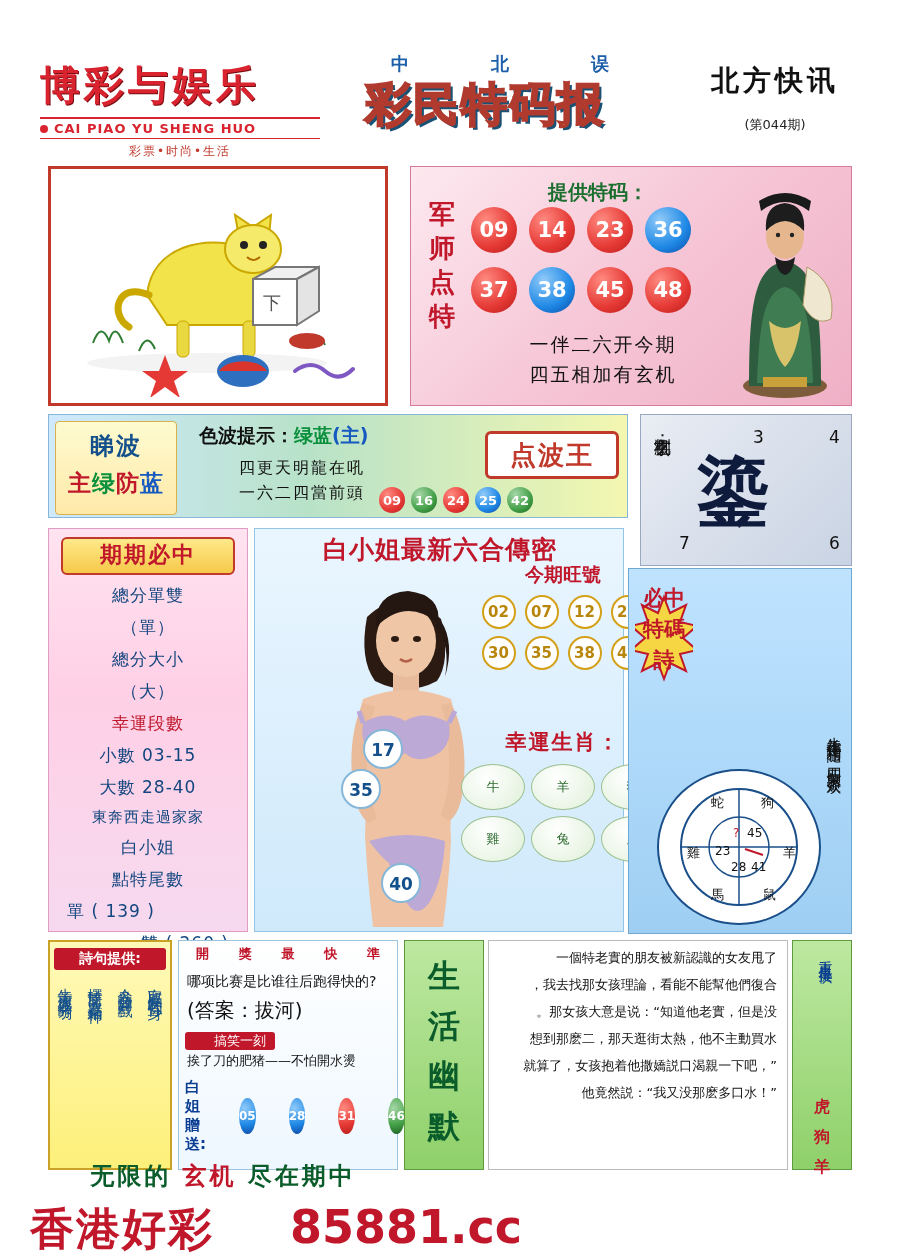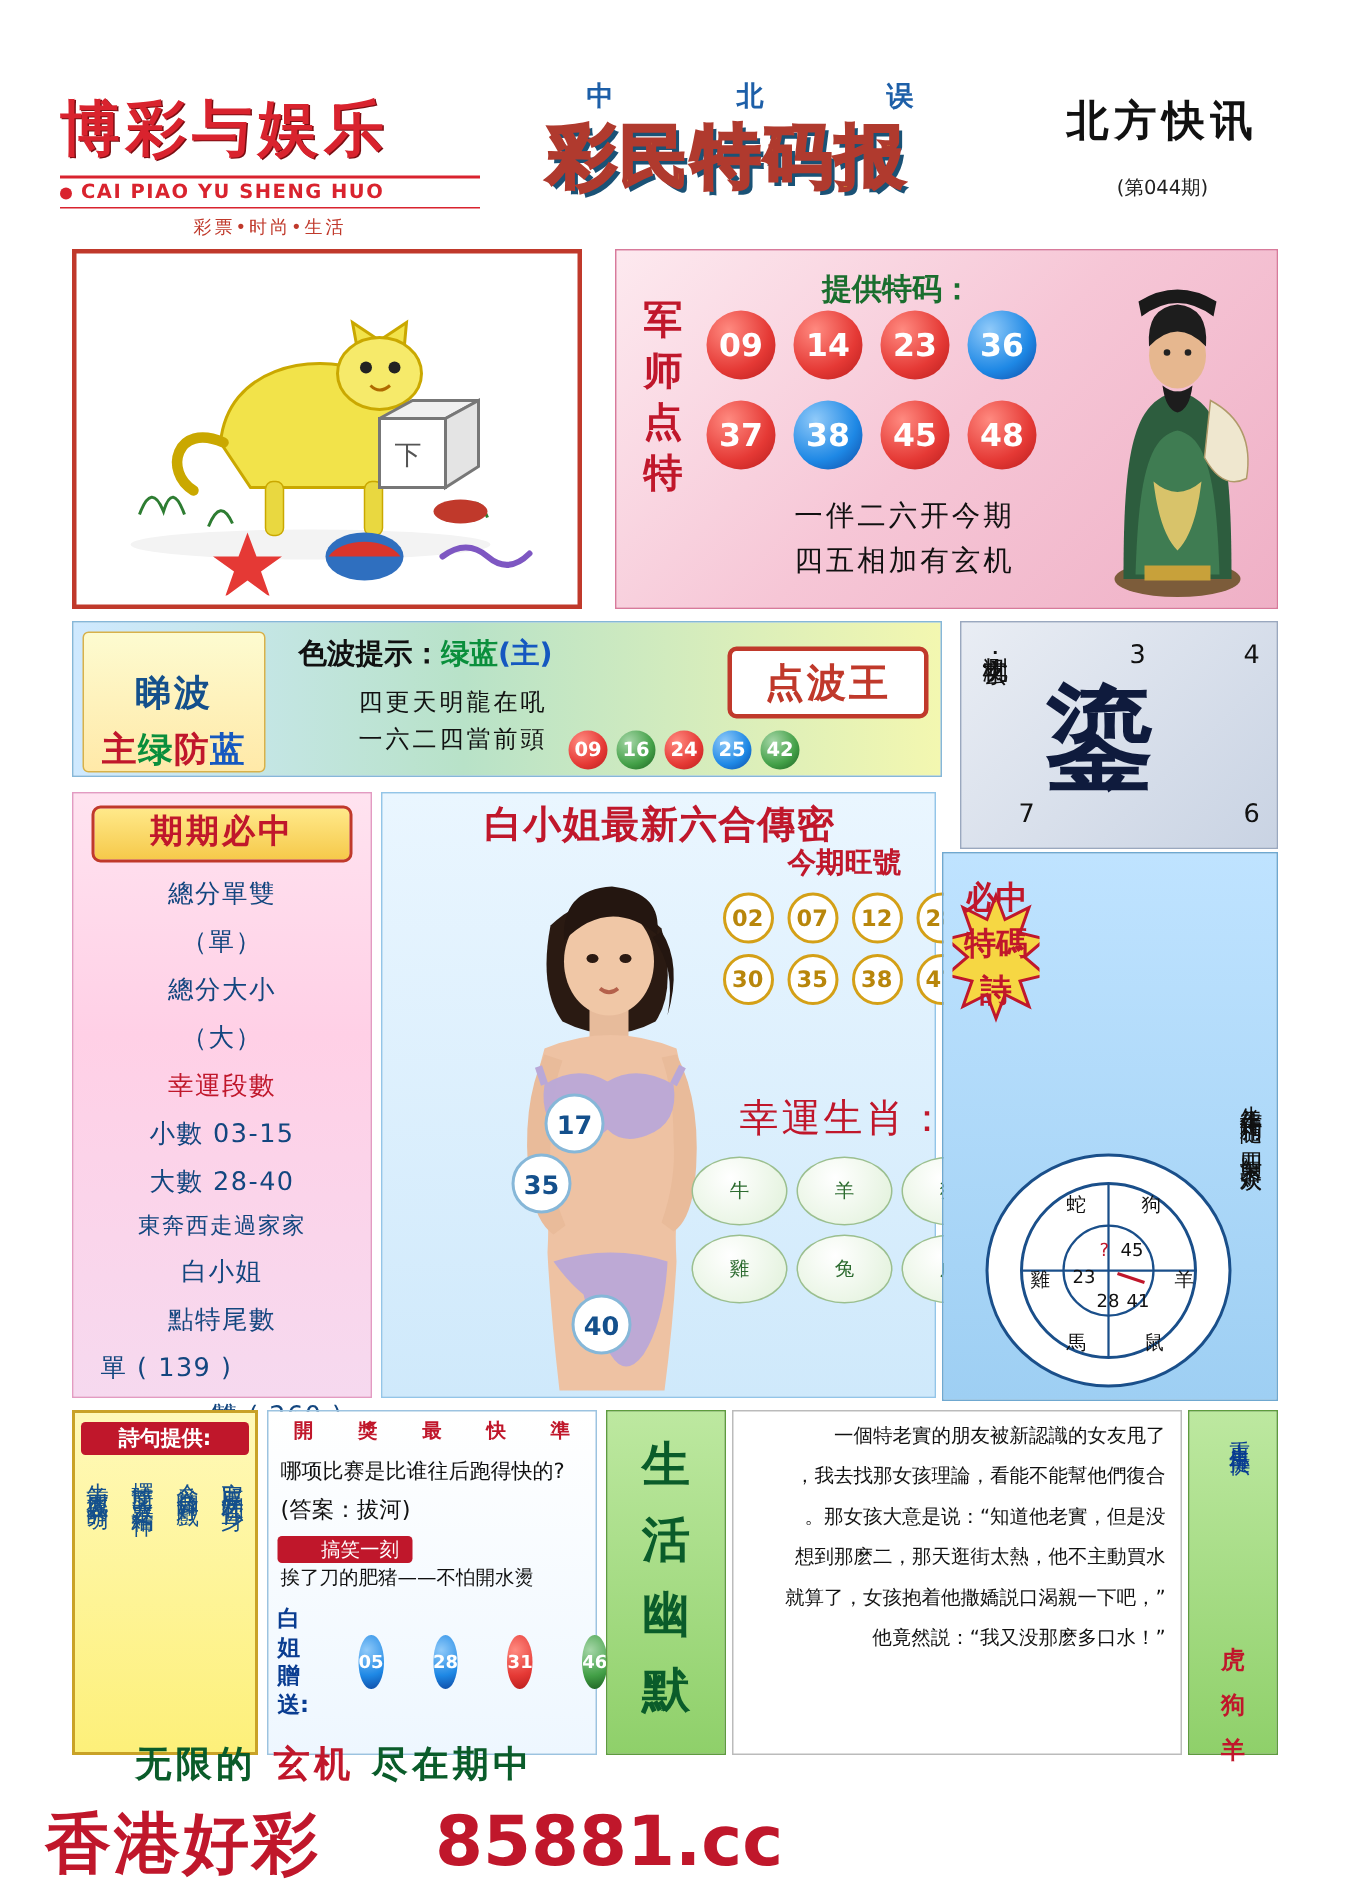--- a/index.html
+++ b/index.html
@@ -69,21 +69,21 @@
   .junshi .row{position:absolute;left:60px;display:flex;gap:12px;}
   .junshi .row.r1{top:40px;}
   .junshi .row.r2{top:100px;}
   .junshi .ball{width:46px;height:46px;font-size:21px;}
   .junshi .poem{position:absolute;left:62px;top:162px;width:260px;text-align:center;color:#111;font-size:19px;line-height:30px;letter-spacing:2px;}
   .shenxiang{position:absolute;right:6px;top:4px;width:120px;height:230px;}
 
   
   .sebo{left:48px;top:414px;width:580px;height:104px;background:linear-gradient(90deg,#cfe9ff,#b8e2c8 45%,#f3f7b0);border:1px solid #86b7d8;}
   .sebo .lefttag{position:absolute;left:6px;top:6px;width:120px;height:92px;background:linear-gradient(180deg,#fdfbd0,#ffe9a8);border:1px solid #d8b14a;border-radius:4px;text-align:center;}
-  .sebo .lefttag .l1{margin-top:24px;font-size:24px;font-weight:bold;color:#14508c;letter-spacing:2px;}
+  .sebo .lefttag .l1{margin-top:8px;font-size:24px;font-weight:bold;color:#14508c;letter-spacing:2px;}
   .sebo .lefttag .l2{margin-top:6px;font-size:23px;font-weight:bold;letter-spacing:1px;}
   .sebo .hint{position:absolute;left:150px;top:8px;font-size:19px;font-weight:bold;color:#111;}
   .sebo .hint .g{color:#0a8f3c;}
   .sebo .hint .b{color:#1558c0;}
   .sebo .poem{position:absolute;left:190px;top:40px;font-size:16px;color:#111;line-height:25px;letter-spacing:2px;}
   .sebo .balls{position:absolute;left:330px;top:72px;display:flex;gap:6px;}
   .sebo .ball{width:26px;height:26px;font-size:13px;}
   .dianbo{position:absolute;right:8px;top:16px;width:128px;height:42px;background:#fff;border:3px solid #c0392b;border-radius:6px;
     font-size:26px;font-weight:bold;color:#c0392b;display:flex;align-items:center;justify-content:center;letter-spacing:2px;}
 
@@ -107,42 +107,42 @@
   .girlpanel .title{position:absolute;left:0;top:4px;width:370px;text-align:center;font-size:25px;font-weight:bold;color:#c0172b;letter-spacing:1px;}
   .girl{position:absolute;left:46px;top:44px;width:210px;height:360px;}
 
   
   .wangma{left:628px;top:528px;width:222px;height:404px;}
   .jinqi{position:absolute;left:-180px;top:34px;width:230px;text-align:center;}
   .jinqi .h{font-size:19px;font-weight:bold;color:#c0172b;}
   .jinqi .row{display:flex;gap:9px;justify-content:center;margin-top:7px;}
   .jinqi .ball{width:30px;height:30px;font-size:15px;}
   .luckyzodiac{position:absolute;left:-180px;top:200px;width:230px;text-align:center;}
-  .luckyzodiac .h{font-size:26px;font-weight:normal;color:#c0172b;letter-spacing:2px;}
+  .luckyzodiac .h{font-size:21px;font-weight:bold;color:#c0172b;letter-spacing:2px;}
   .zgrid{display:flex;flex-wrap:wrap;gap:6px;justify-content:center;margin-top:8px;}
   .zcell{width:62px;height:44px;border-radius:50%;background:radial-gradient(circle at 40% 30%,#fff,#dff0d8);border:1px solid #9bbf8f;display:flex;align-items:center;justify-content:center;font-size:13px;color:#2c6b2f;}
 
   .bizhong{position:absolute;left:0;top:40px;width:222px;height:364px;background:linear-gradient(180deg,#bfe3ff,#9ecff3);border:1px solid #6fa8d0;}
   .bizhong .star{position:absolute;left:6px;top:6px;width:58px;height:130px;}
   .bizhong .vtxt{position:absolute;left:12px;top:14px;width:46px;text-align:center;color:#c0172b;font-size:21px;font-weight:bold;line-height:31px;}
   .bizhong .poem{position:absolute;left:72px;top:8px;width:144px;text-align:right;font-size:15px;color:#111;line-height:22px;
     writing-mode:vertical-rl;height:210px;letter-spacing:2px;}
   .wheel{position:absolute;left:28px;top:200px;width:160px;height:152px;border-radius:50%;background:#fff;border:2px solid #1a4f8a;}
 
   
   .shiju{left:48px;top:940px;width:124px;height:230px;background:linear-gradient(180deg,#fff9b8,#fdf07a);border:2px solid #c9a227;}
   .shiju .h{margin:6px 4px 0;background:#c0172b;color:#fff;font-size:14px;font-weight:bold;text-align:center;border-radius:3px;padding:2px 0;}
   .shiju .cols{display:flex;justify-content:space-around;margin-top:6px;font-size:15px;color:#14508c;line-height:22px;}
   .shiju .cols div{writing-mode:vertical-rl;height:170px;letter-spacing:3px;}
 
   .riddle{left:178px;top:940px;width:220px;height:230px;background:linear-gradient(180deg,#fff,#eef7ff);border:1px solid #9cc3e0;}
   .riddle .tagrow{display:flex;justify-content:space-around;padding:4px 2px;}
   .riddle .tagrow span{font-size:13px;font-weight:bold;color:#c0172b;}
   .riddle .q{margin:4px 8px;font-size:14px;color:#111;line-height:20px;}
-  .riddle .a{margin:6px 8px;font-size:15px;color:#111;}
+  .riddle .a{margin:6px 8px;font-size:20px;color:#111;}
   .riddle .h2{margin:8px 6px 2px;background:#c0172b;color:#fff;font-size:13px;text-align:center;width:70px;border-radius:3px;padding-left:20px;}
   .riddle .joke{margin:2px 8px;font-size:13px;color:#111;line-height:18px;}
   .riddle .gift{display:flex;align-items:center;gap:5px;margin:8px 6px 0;}
   .riddle .gift .lab{font-size:15px;font-weight:bold;color:#0a3d91;}
   .riddle .ball{width:22px;height:36px;font-size:12px;margin-left:28px;}
 
   .shenghuo{left:404px;top:940px;width:80px;height:230px;background:linear-gradient(180deg,#bde8a0,#8fd06a);border:1px solid #5e9b3e;}
   .shenghuo .v{margin:10px auto 0;width:56px;text-align:center;font-size:32px;font-weight:bold;color:#0a5c2a;line-height:50px;}
 
   .story{left:488px;top:940px;width:300px;height:230px;background:#fff;border:1px solid #bbb;}

